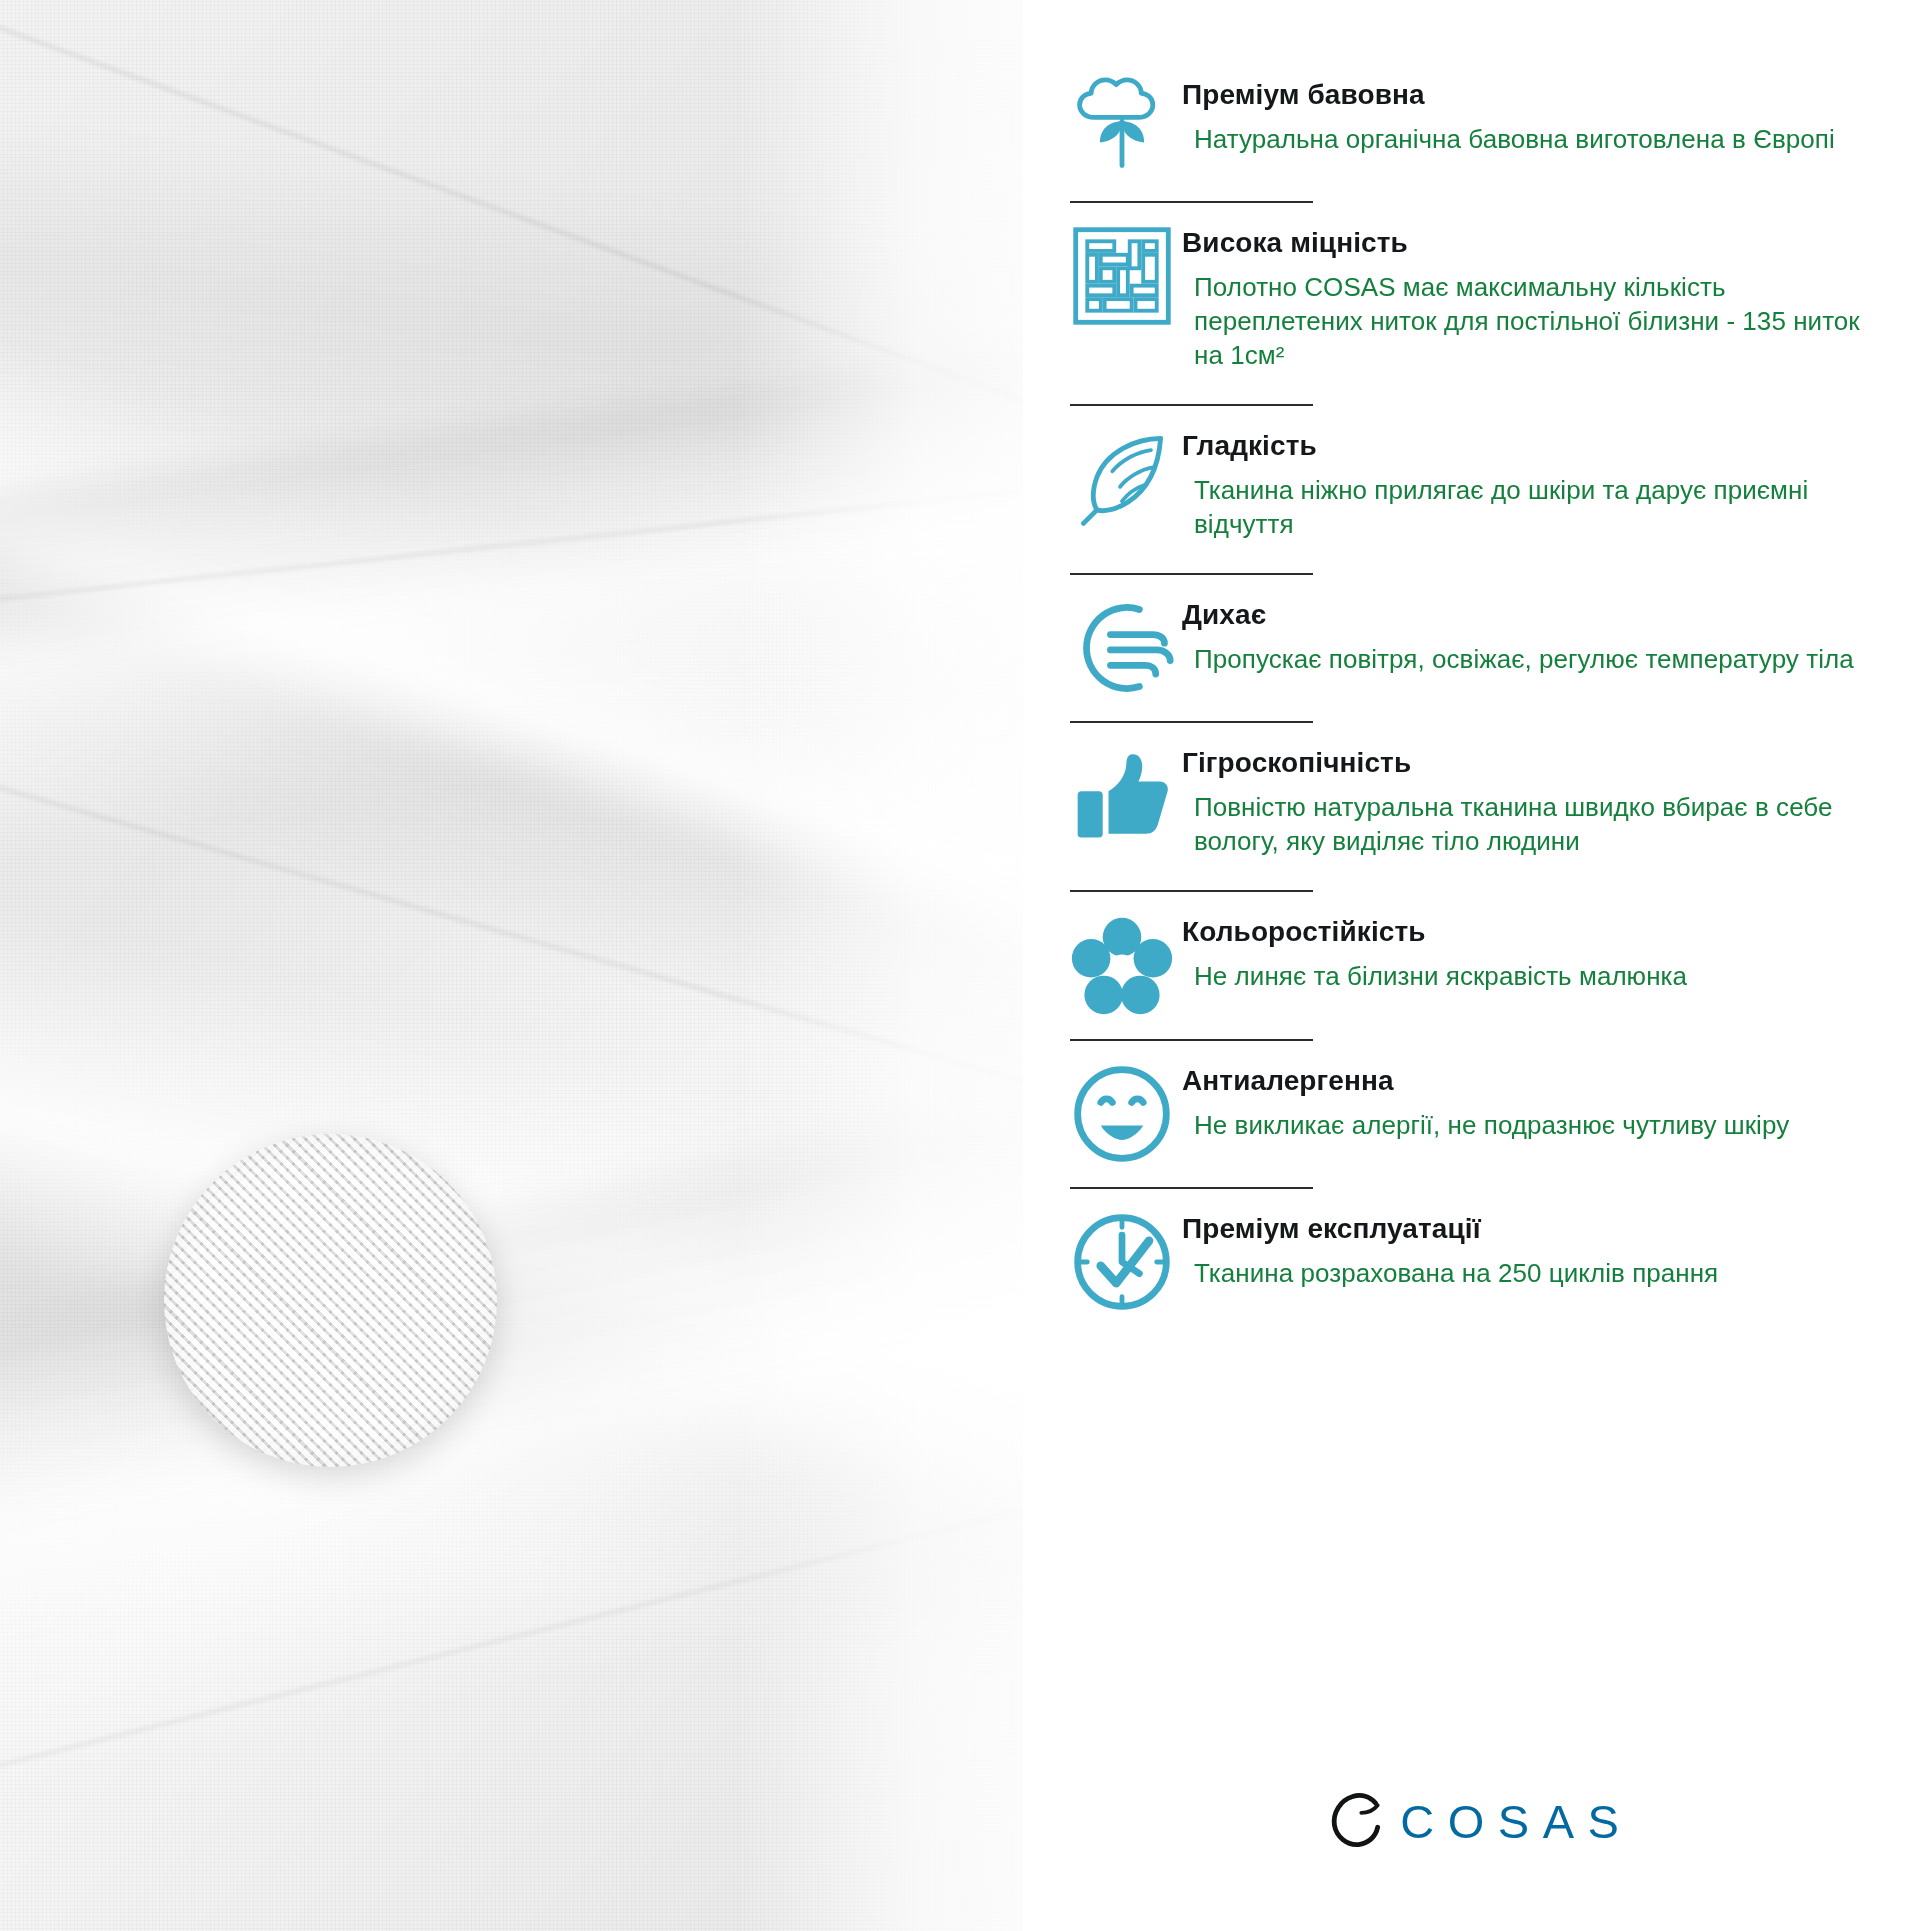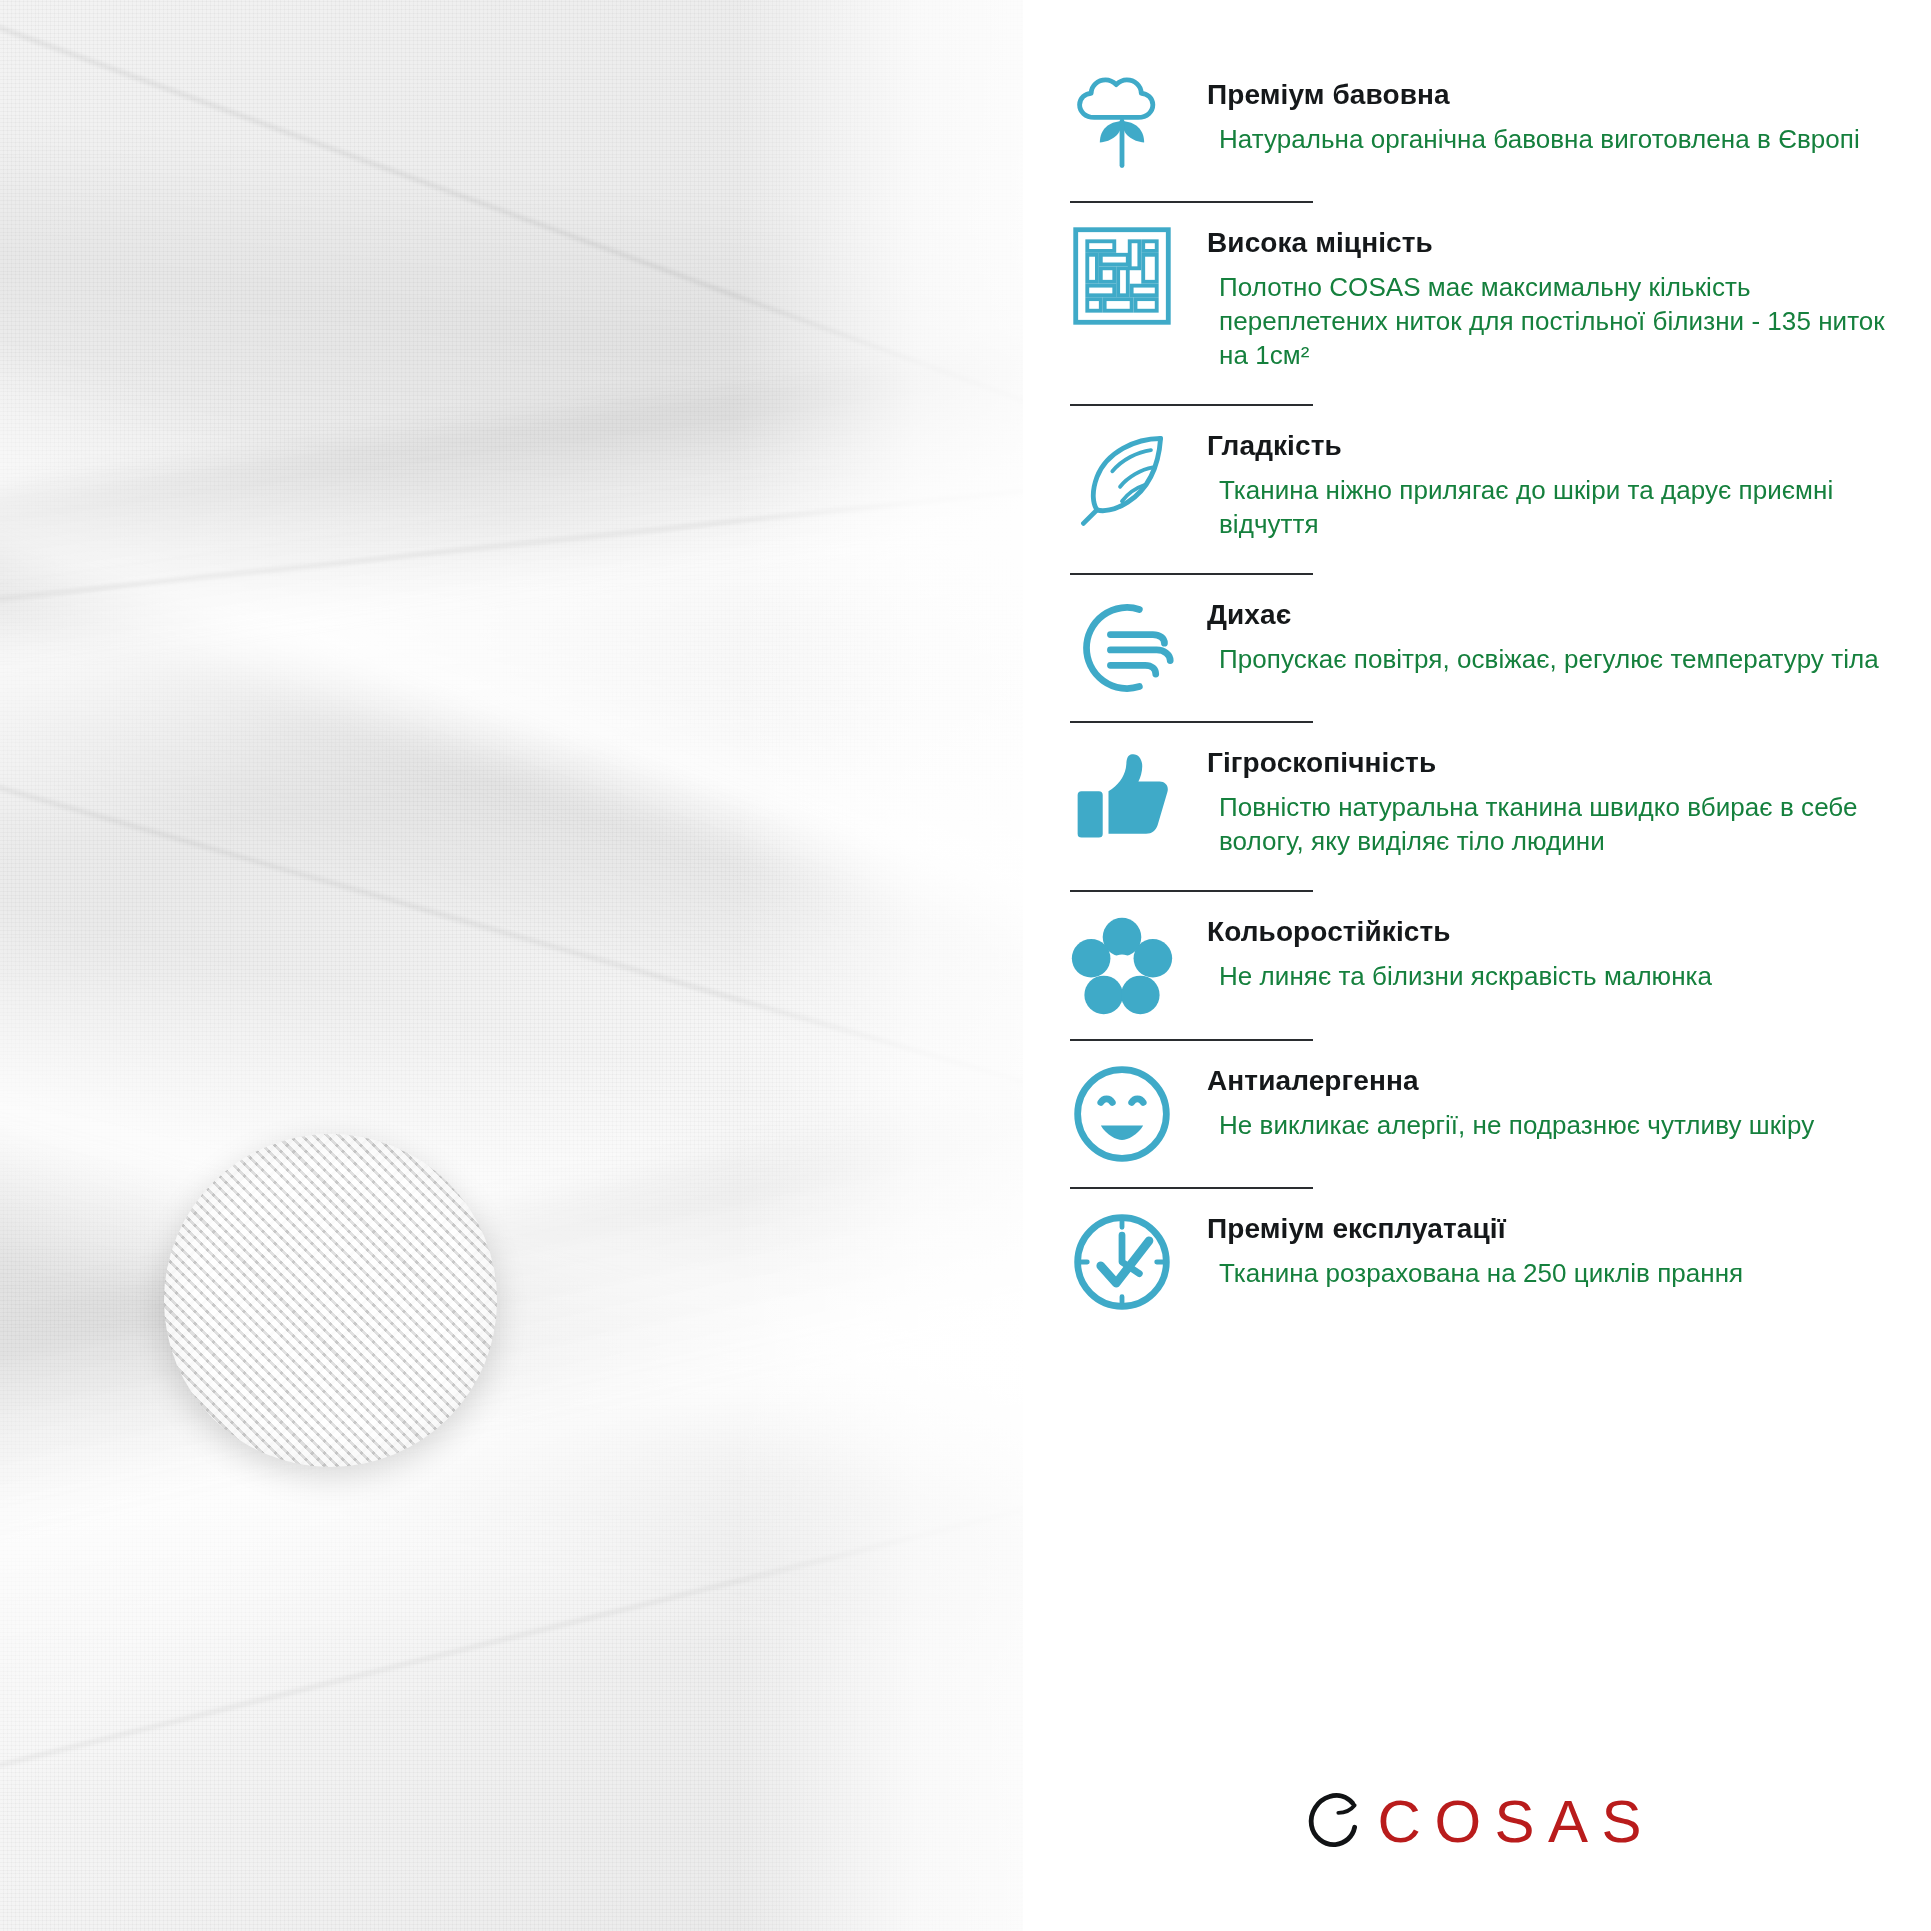--- a/index.html
+++ b/index.html
@@ -133,21 +133,20 @@
   .features {
     position: absolute;
     left: 39px;
     top: 70px;
     width: 840px;
   }
 
   .feature {
     display: flex;
     align-items: flex-start;
-    gap: 25px;
     padding: 3.9px 0 3.9px 0;
   }
   .feature .icon-box {
     flex: 0 0 auto;
     width: 120px;
     height: 108px;
     display: flex;
     align-items: center;
     justify-content: center;
   }
@@ -186,23 +185,23 @@
     top: 1786px;
     width: 908px;
     text-align: center;
   }
   .brand-inner {
     display: inline-flex;
     align-items: center;
     gap: 7.7px;
   }
   .brand-text {
-    font-size: 60px;
+    font-size: 47px;
     letter-spacing: 13.5px;
-    color: #b91c1c;
+    color: #0369a1;
     font-family: "Liberation Sans", sans-serif;
     font-weight: 400;
     text-align: right;
   }
   .brand-c {
     display: inline-block;
     position: relative;
     width: 71px;
     height: 71px;
   }

